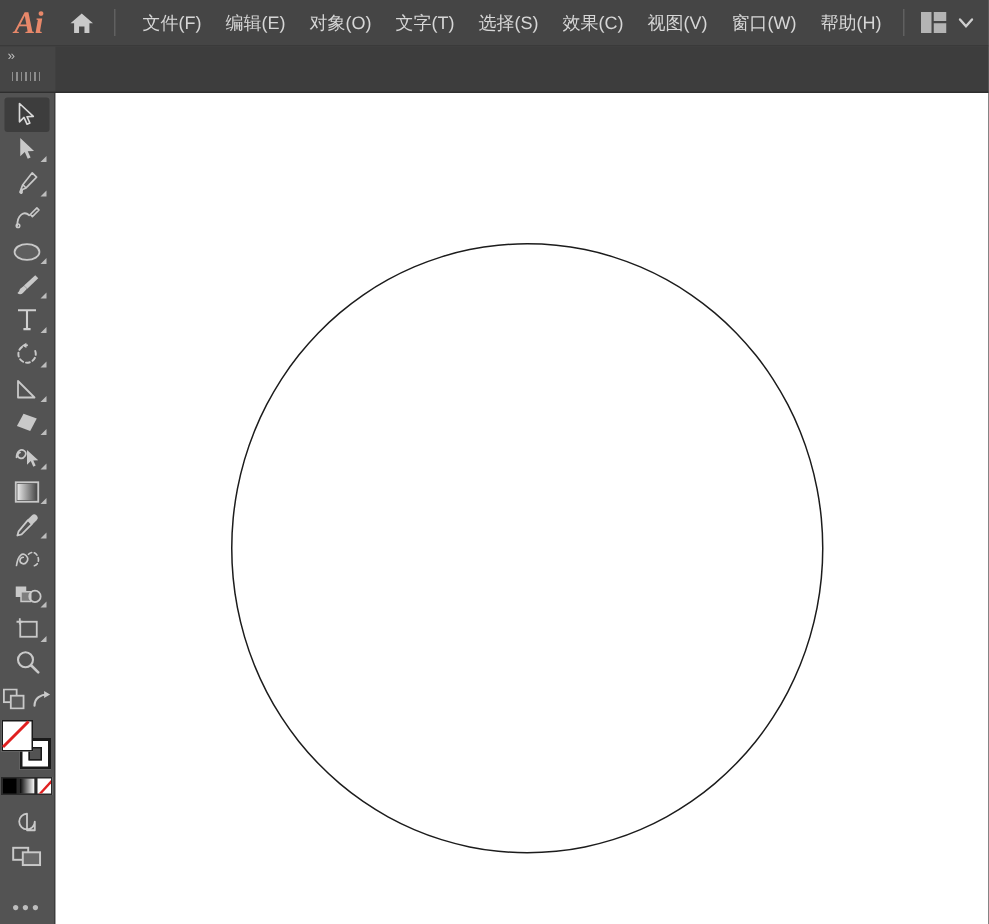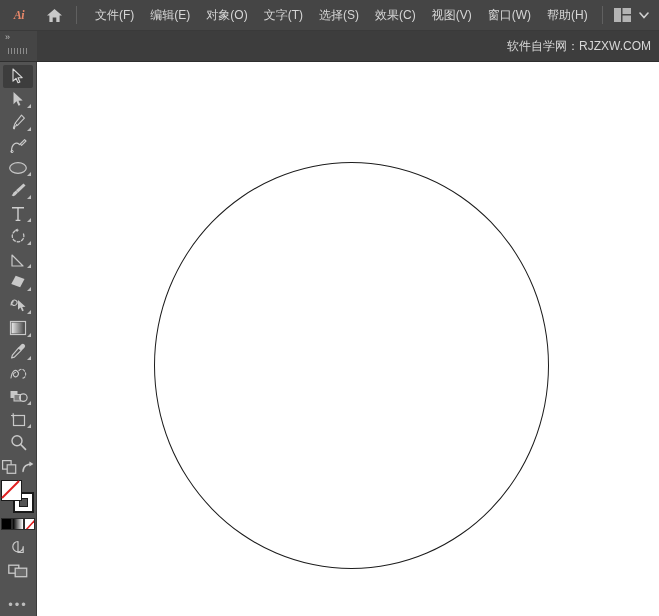--- a/index.html
+++ b/index.html
@@ -33,21 +33,21 @@
     position: relative;
     border-bottom: 1px solid #3a3a3a;
   }
   .ai-logo {
     width: 38px;
     height: 30px;
     display: flex;
     align-items: center;
     justify-content: center;
     font-family: "Liberation Serif", "DejaVu Serif", serif;
-    font-size: 12px;
+    font-size: 21px;
     font-weight: bold;
     font-style: italic;
     color: #e8886a;
     letter-spacing: -0.5px;
     user-select: none;
   }
   .home-btn {
     width: 32px;
     height: 30px;
     display: flex;
@@ -329,21 +329,20 @@
         </svg>
       </div>
     </div>
   </div>
 
   <div class="tabbar">
     <div class="tab-gutter">
       <div class="gutter-chevrons">»</div>
       <div class="gutter-grip"></div>
     </div>
-    <div class="brand-text">软件自学网：RJZXW.COM</div>
   </div>
 
   <div class="workarea">
 
     <div class="toolbar">
 
       <div class="tool active">
         <svg width="14" height="16" viewBox="0 0 14 16">
           <path d="M2 1 L2 13.2 L5 10.3 L7 14.8 L8.9 14 L7 9.8 L11.2 9.6 Z" fill="none" stroke="#d9d9d9" stroke-width="1.1" stroke-linejoin="round"></path>
         </svg>

